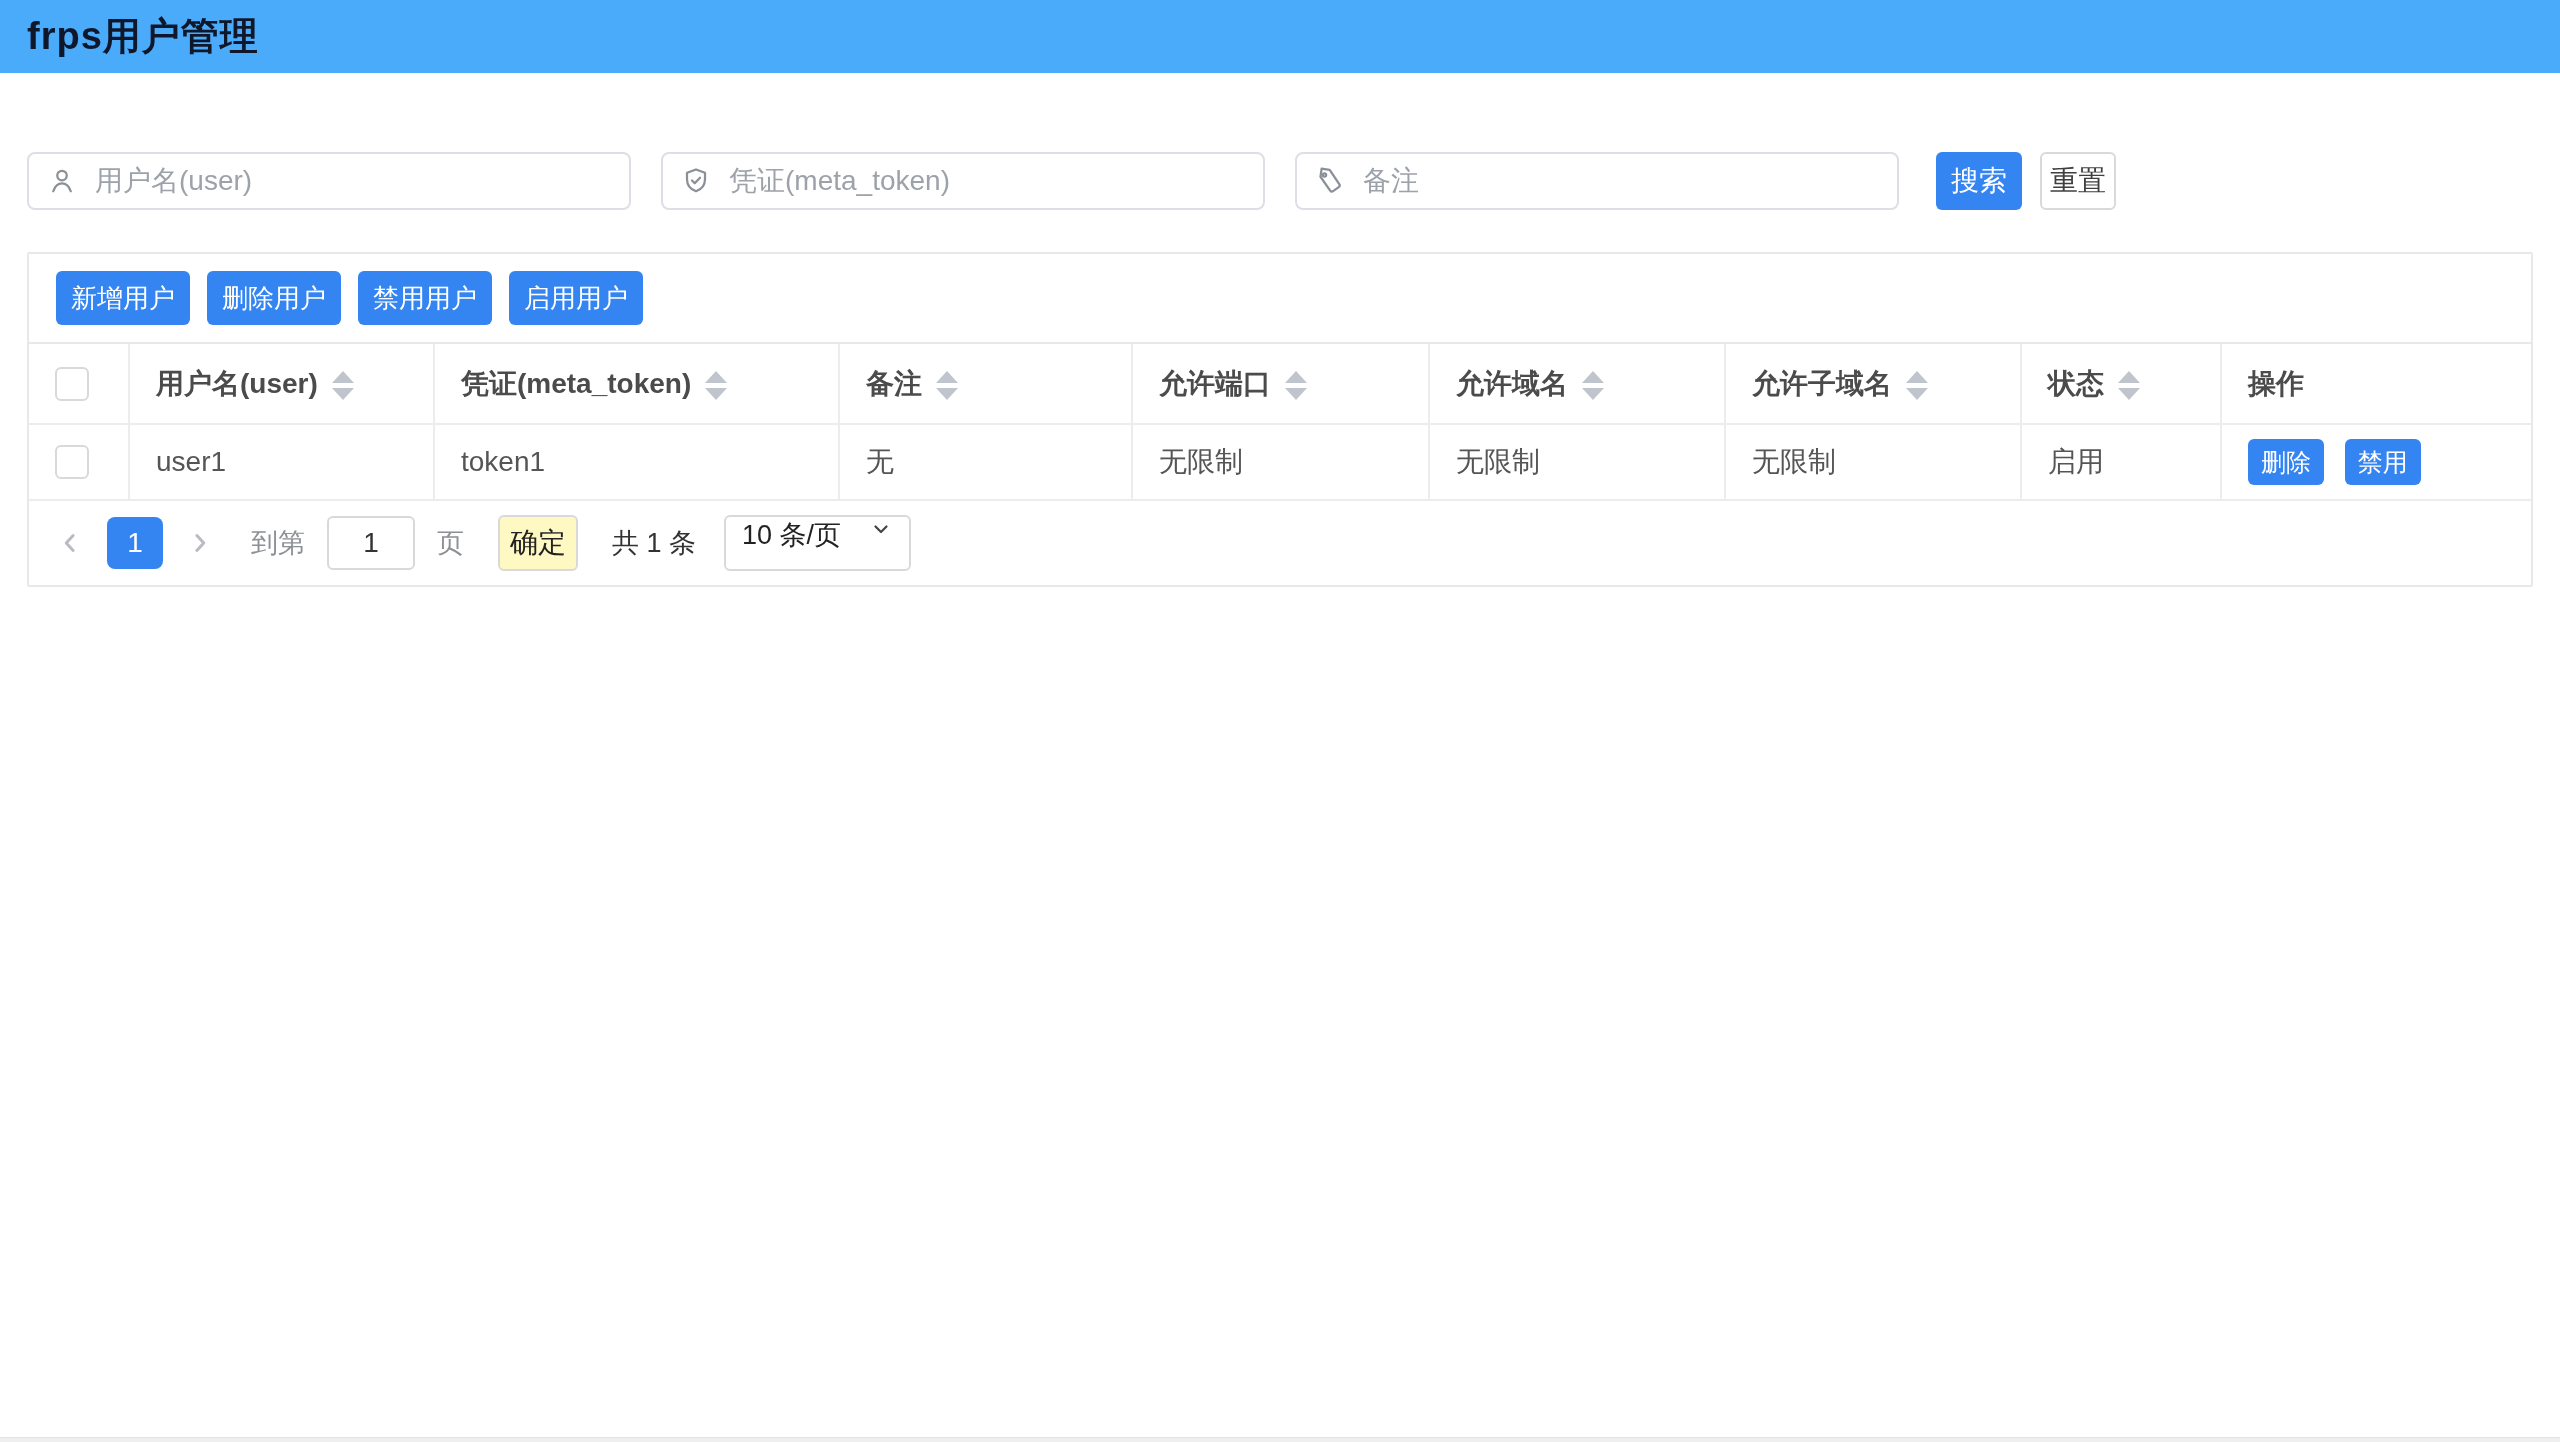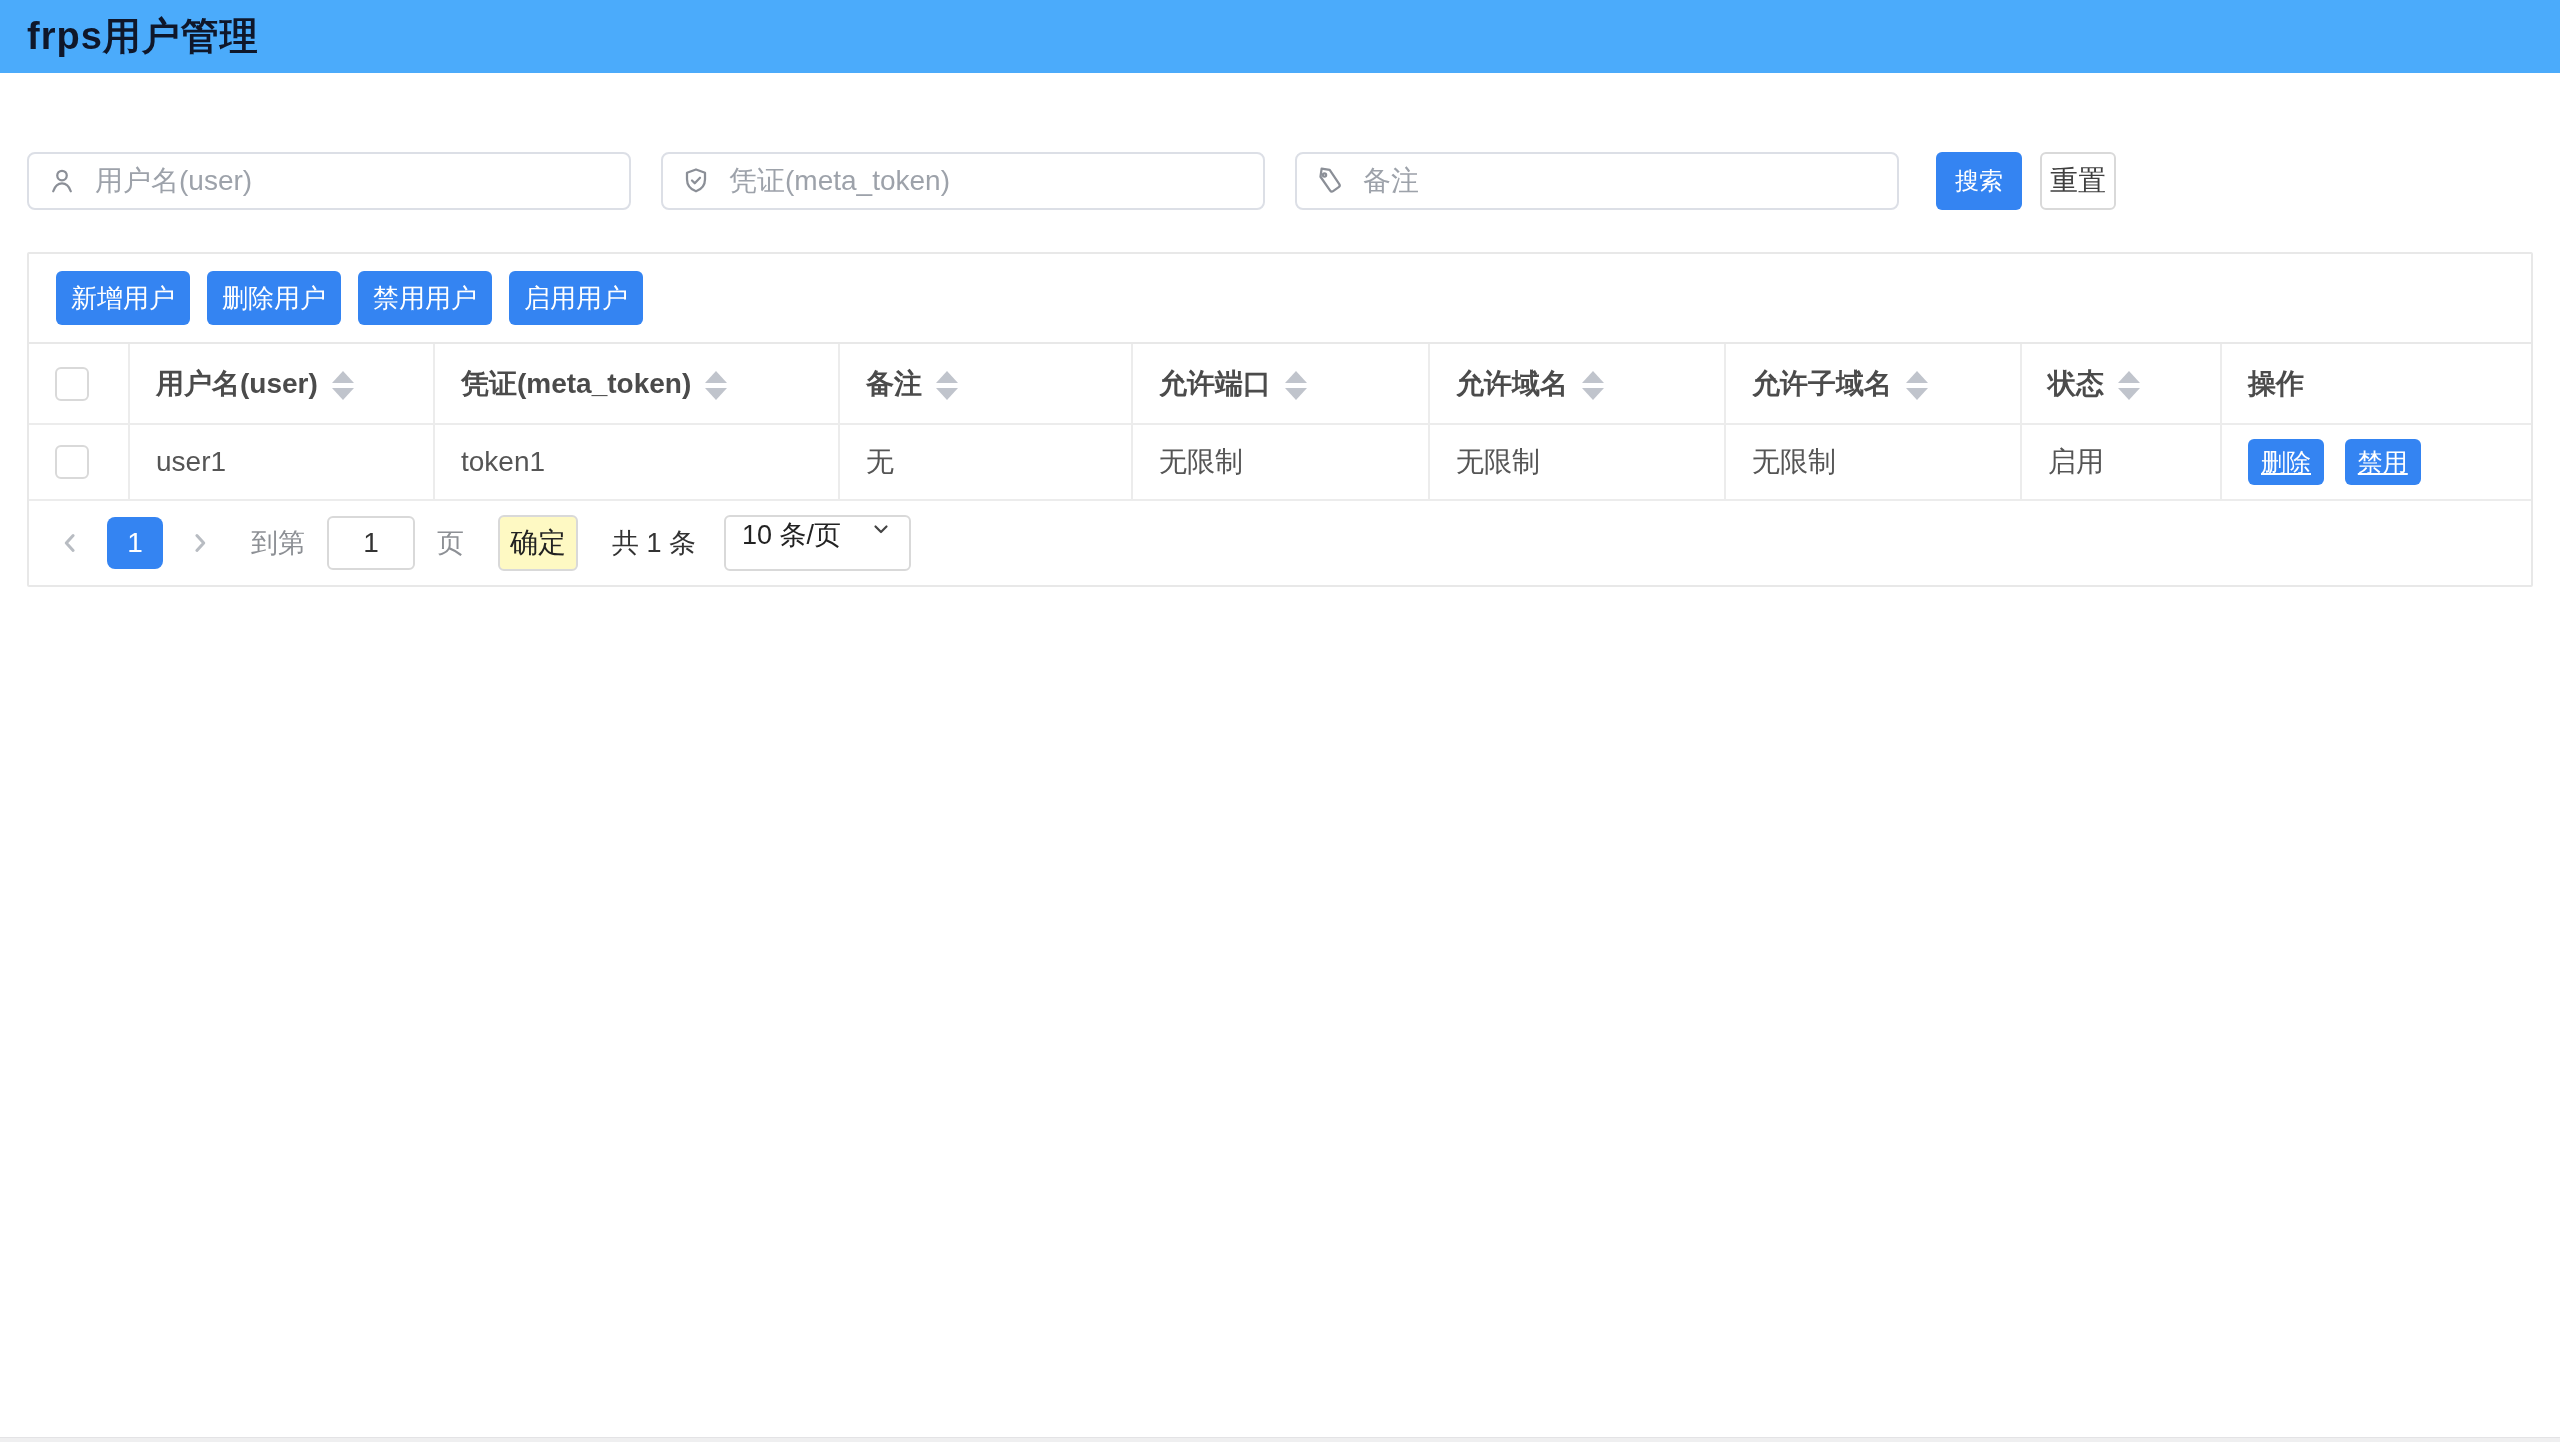--- a/index.html
+++ b/index.html
@@ -41,21 +41,21 @@
     font-size:28px;color:#333;background:transparent;
     font-family:inherit;
   }
   .search-input input::placeholder{color:#9da2aa;opacity:1;}
   .btn{
     font-family:inherit;cursor:pointer;border:none;border-radius:6px;
     display:inline-flex;align-items:center;justify-content:center;
   }
   .btn-search{
     width:86px;height:58px;margin-left:7px;
-    background:var(--accent);color:#fff;font-size:24px;
+    background:var(--accent);color:#fff;font-size:28px;
   }
   .btn-reset{
     width:76px;height:58px;margin-left:18px;
     background:#fff;border:2px solid #d9d9d9;color:#3f3f3f;font-size:28px;
   }
 
   
   .panel{
     margin:42px 27px 0 27px;
     border:2px solid var(--border);
@@ -95,21 +95,21 @@
   .caret-up{
     width:0;height:0;border-left:11px solid transparent;border-right:11px solid transparent;
     border-bottom:12px solid #c0c4cc;margin-bottom:5px;
   }
   .caret-down{
     width:0;height:0;border-left:11px solid transparent;border-right:11px solid transparent;
     border-top:12px solid #c0c4cc;
   }
   .btn-small{
     height:46px;padding:0 13px;font-size:25px;
-    background:var(--accent);color:#fff;margin-right:13px;text-decoration:underline;
+    background:var(--accent);color:#fff;margin-right:13px;
   }
 
   
   .pagination{
     display:flex;align-items:center;
     height:84px;padding:0 26px;font-size:27px;color:#8d9095;
   }
   .page-chevron{display:inline-flex;align-items:center;cursor:pointer;}
   .page-current{
     width:56px;height:52px;border-radius:8px;margin:0 22px;

